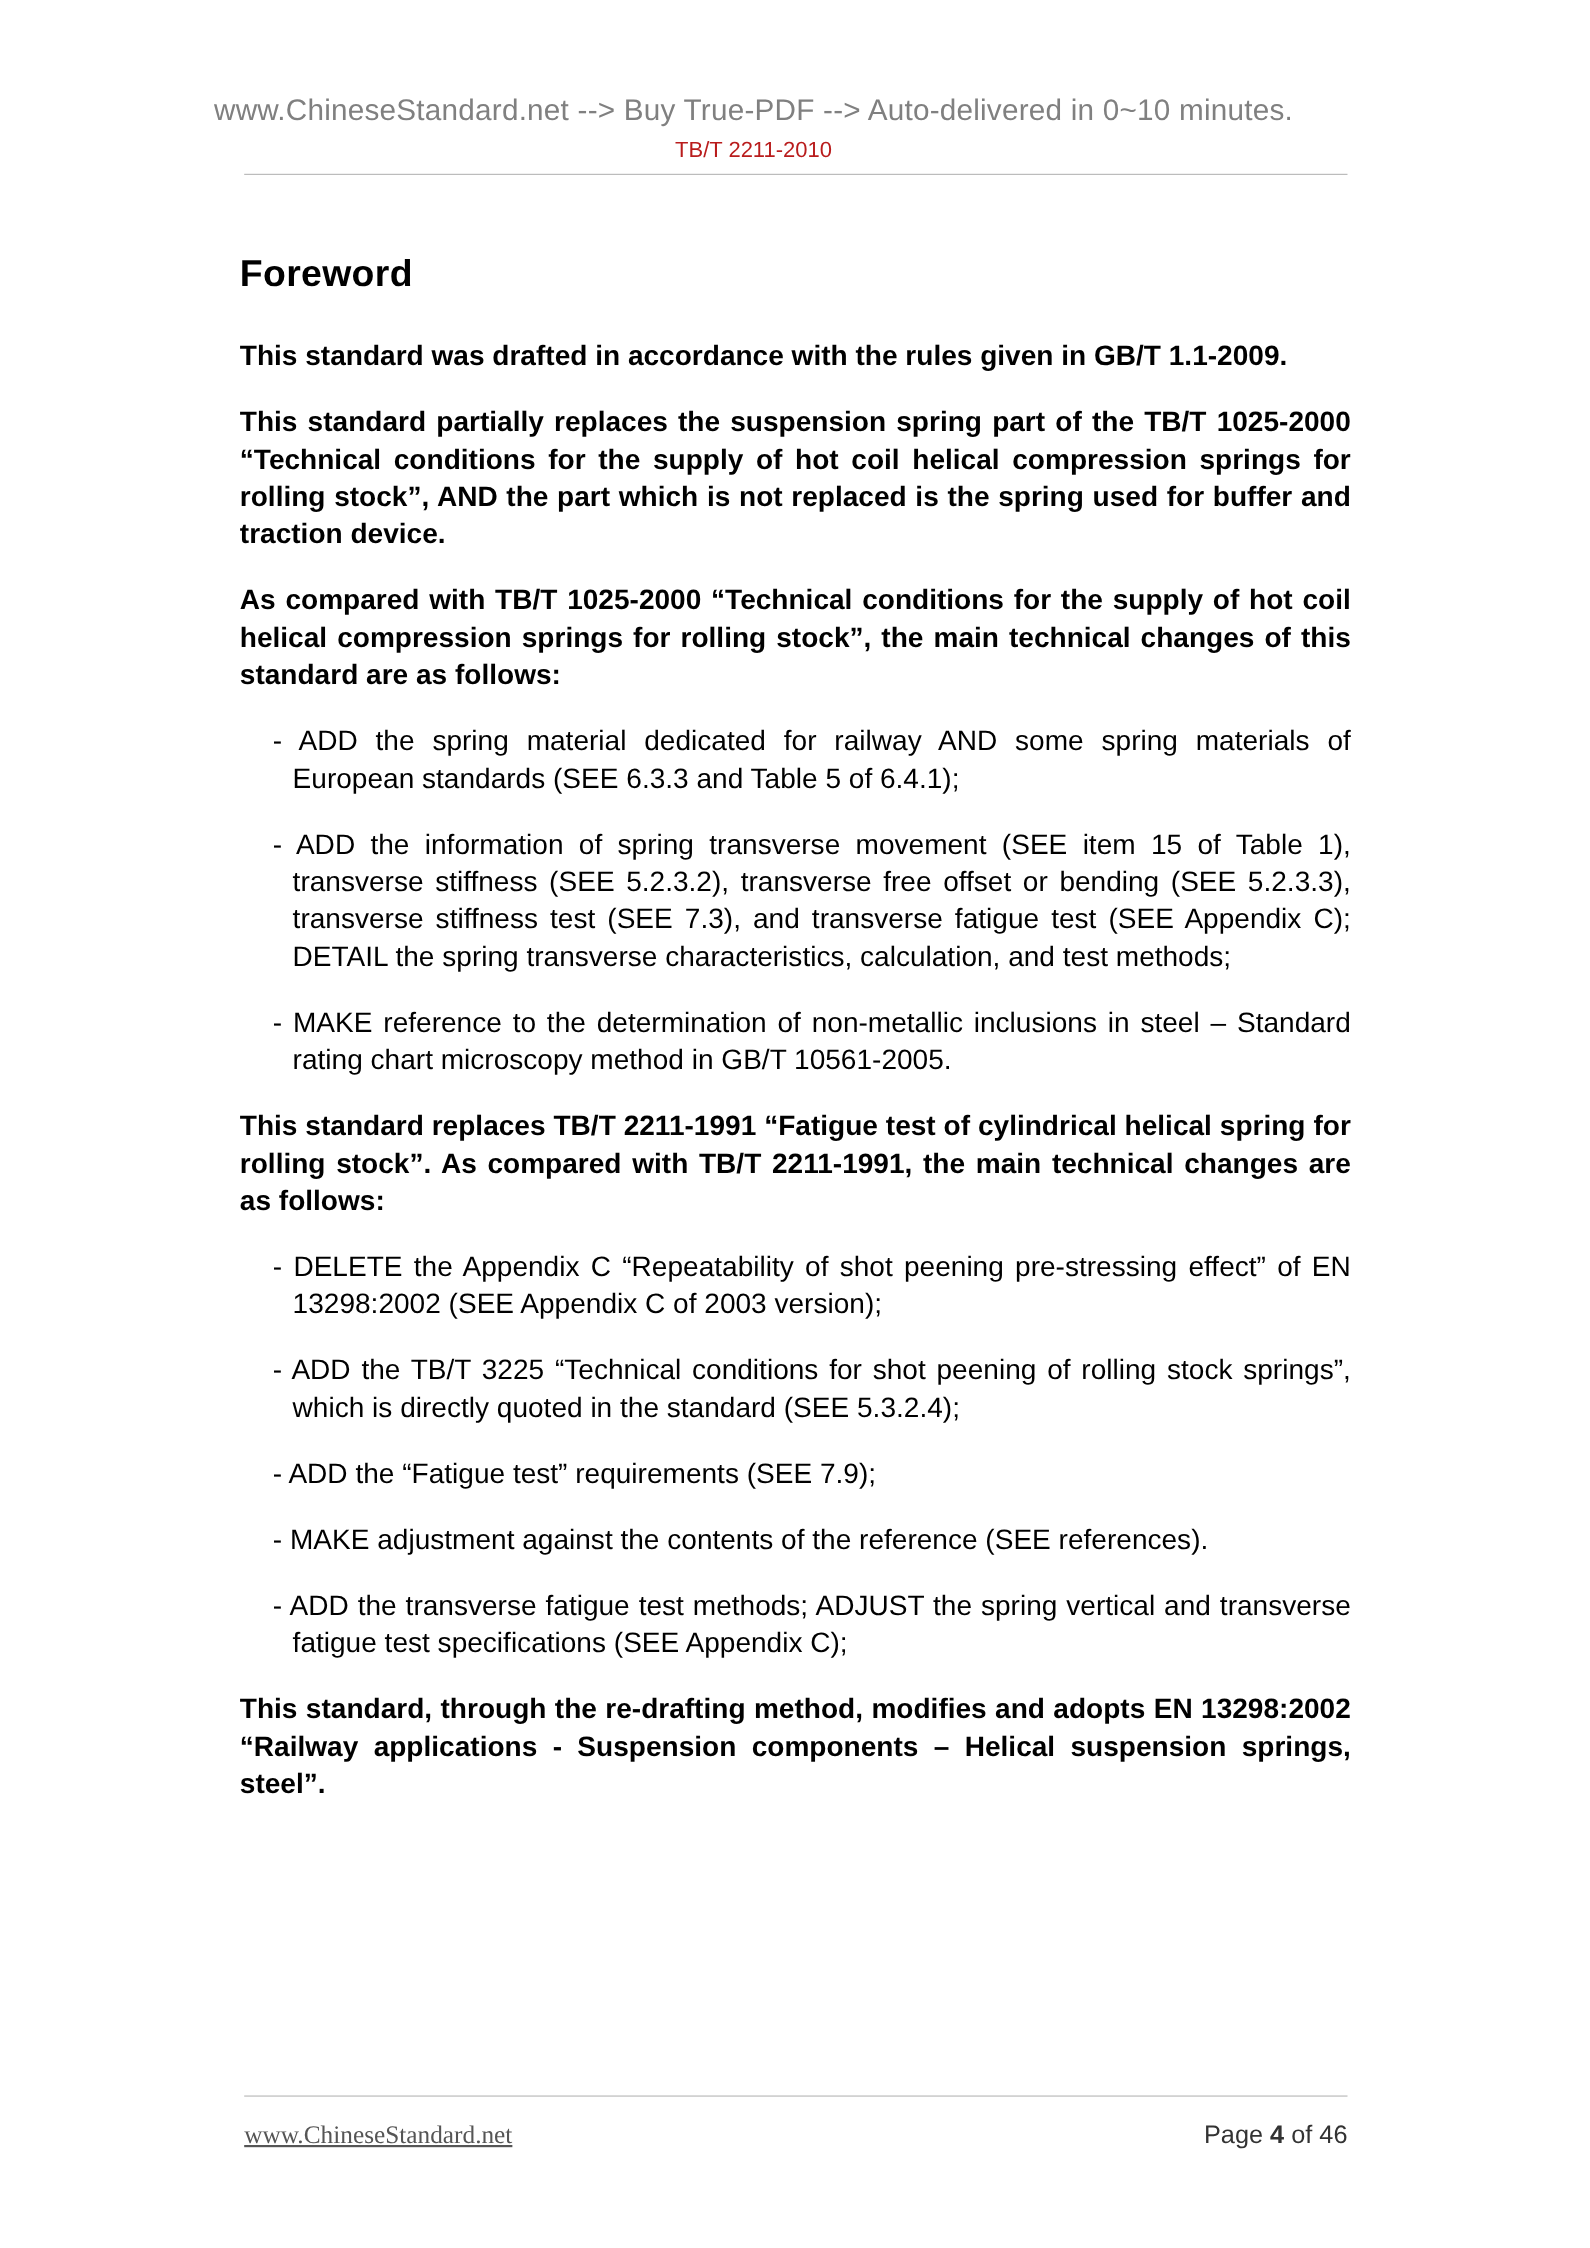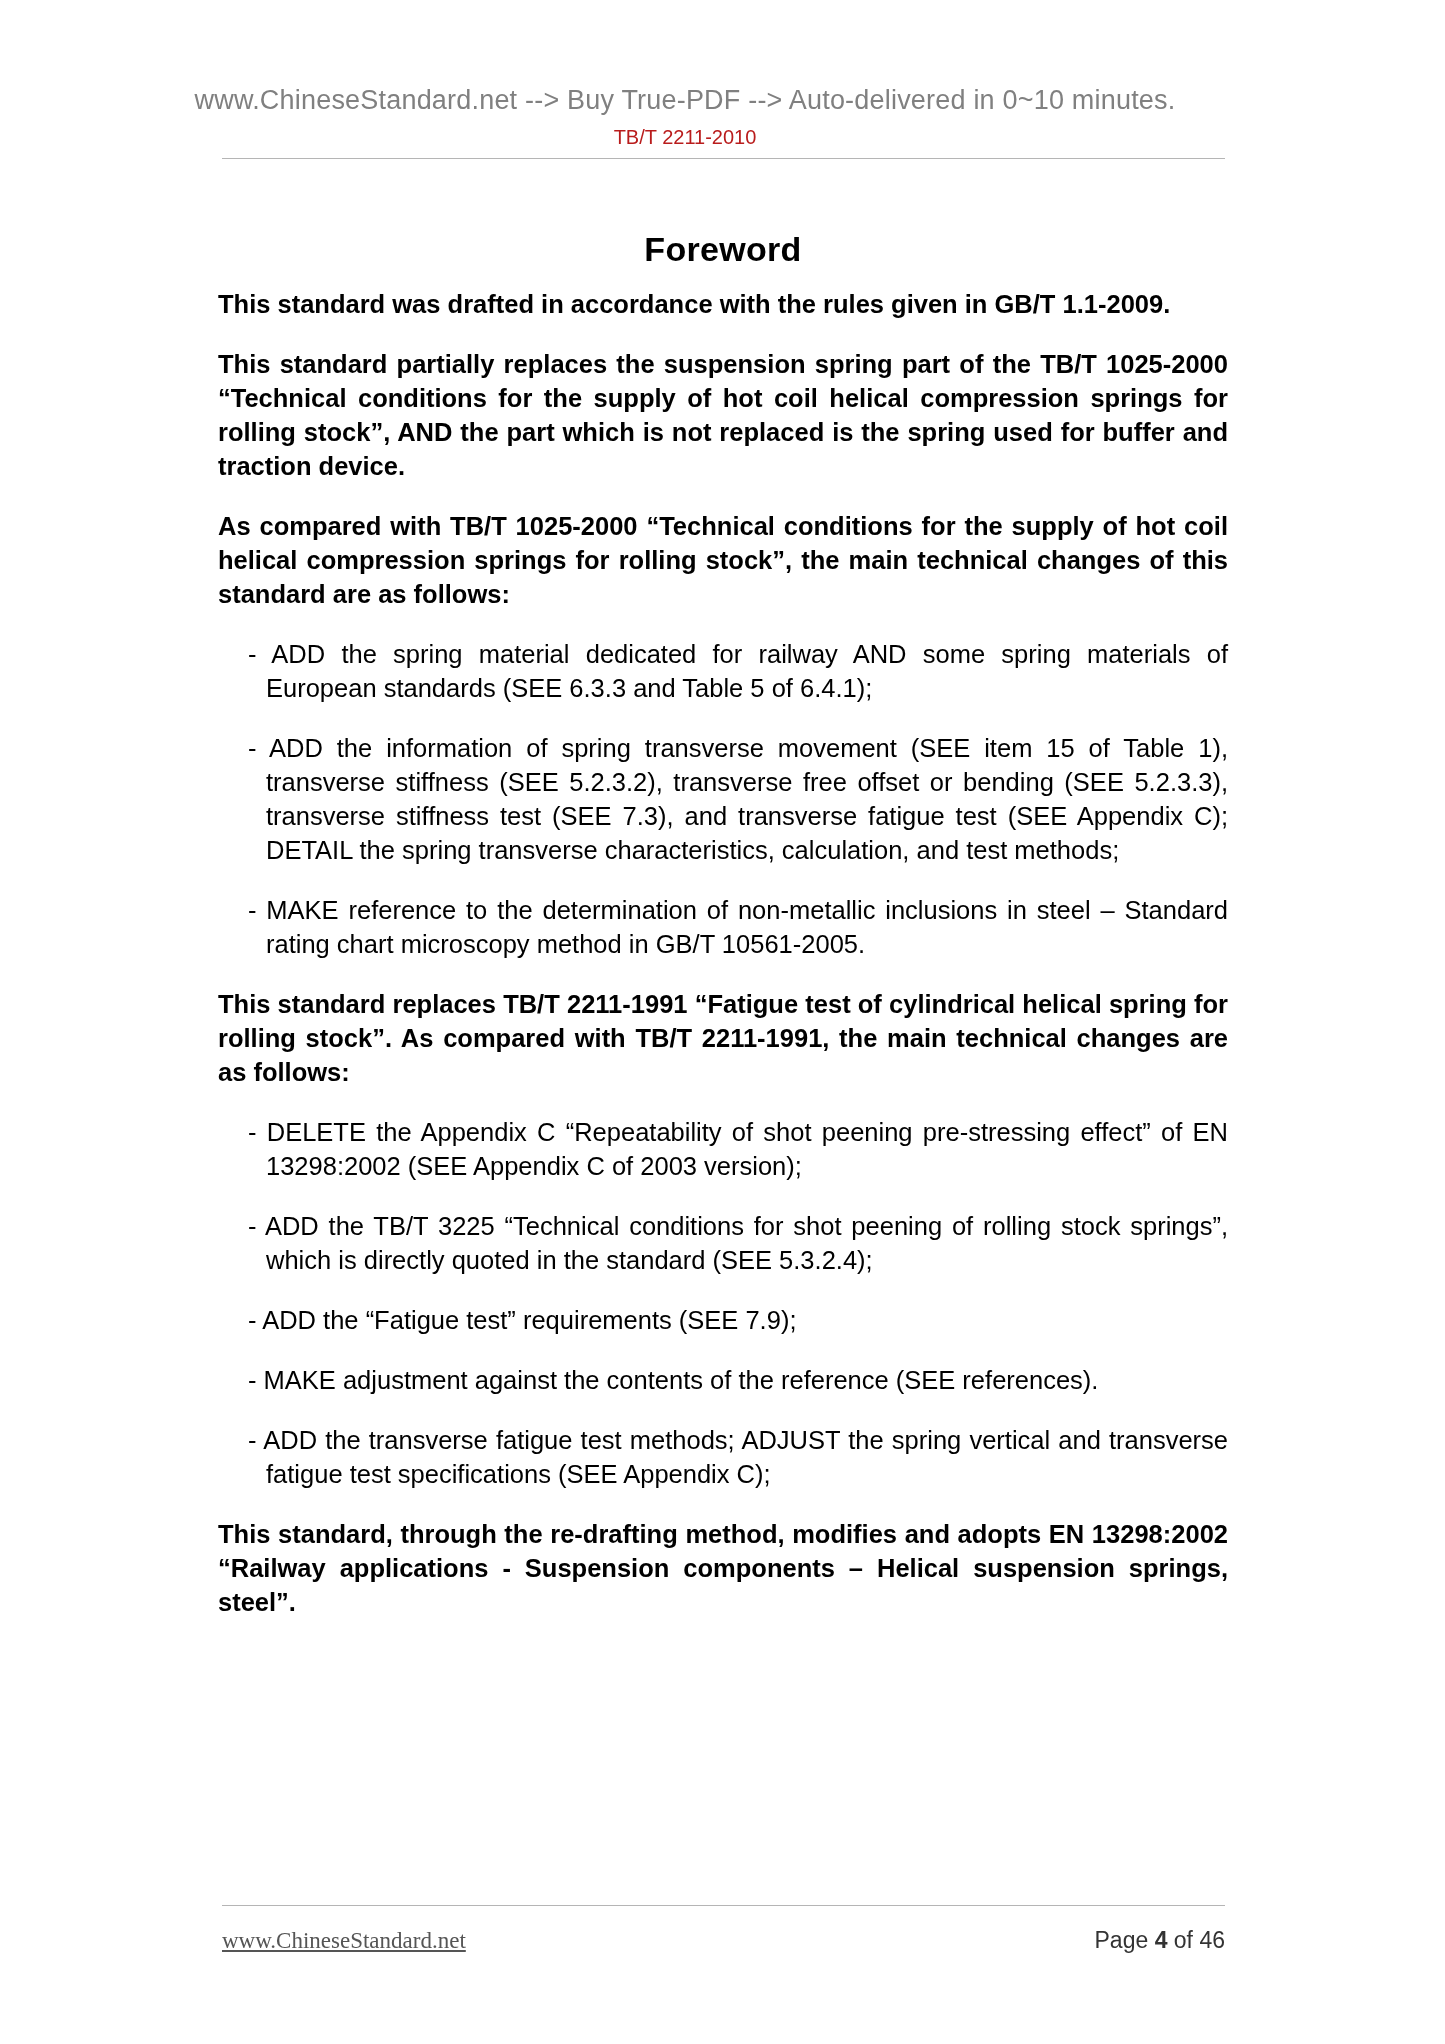--- a/index.html
+++ b/index.html
@@ -50,22 +50,22 @@
   }
   .content {
     position: absolute;
     left: 218px;
     top: 230px;
     width: 1010px;
   }
   h1.title {
     font-size: 34px;
     font-weight: bold;
-    text-align: center;
-    margin: 0 0 18px 0;
+    text-align: left;
+    margin: 0 0 38px 0;
     letter-spacing: 0.3px;
   }
   p.para {
     font-size: 25.5px;
     line-height: 34px;
     margin: 0 0 26px 0;
     text-align: justify;
     text-justify: inter-word;
     font-weight: bold;
   }

